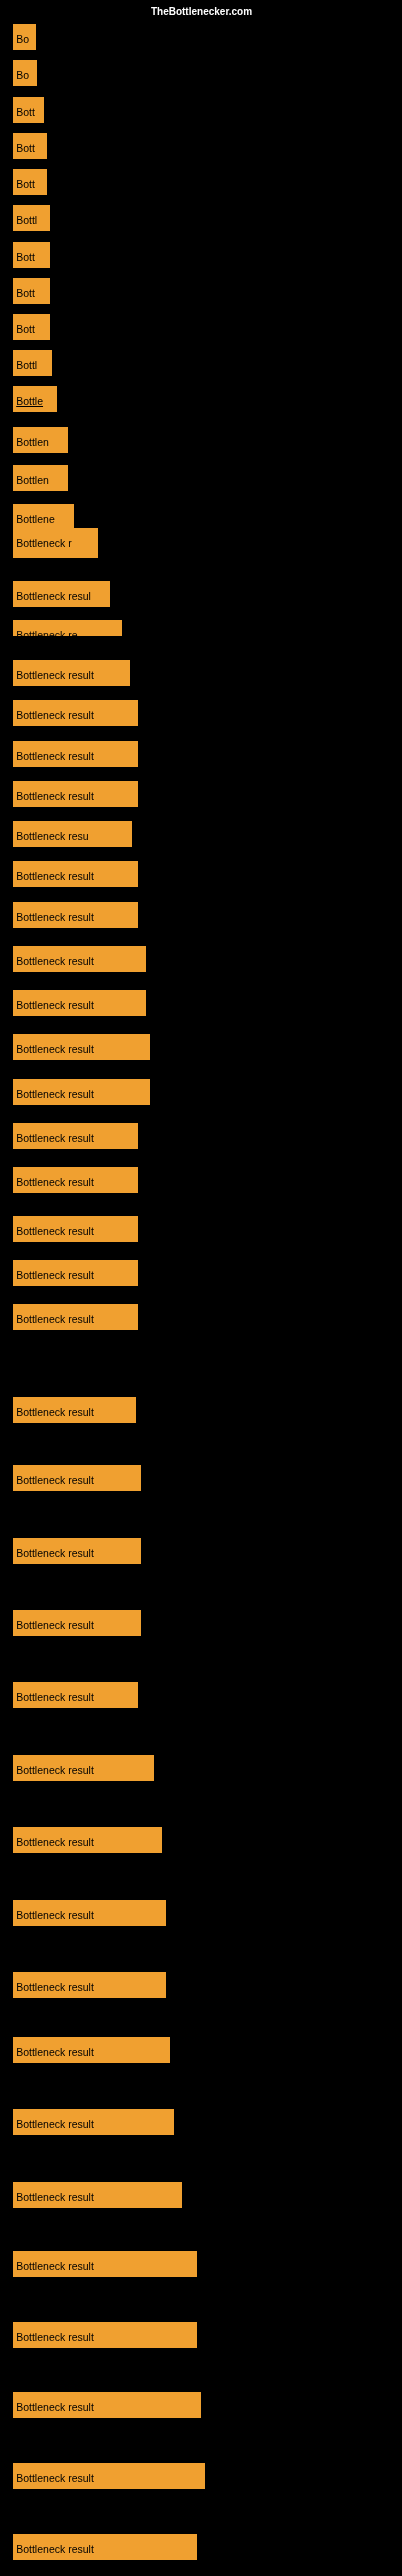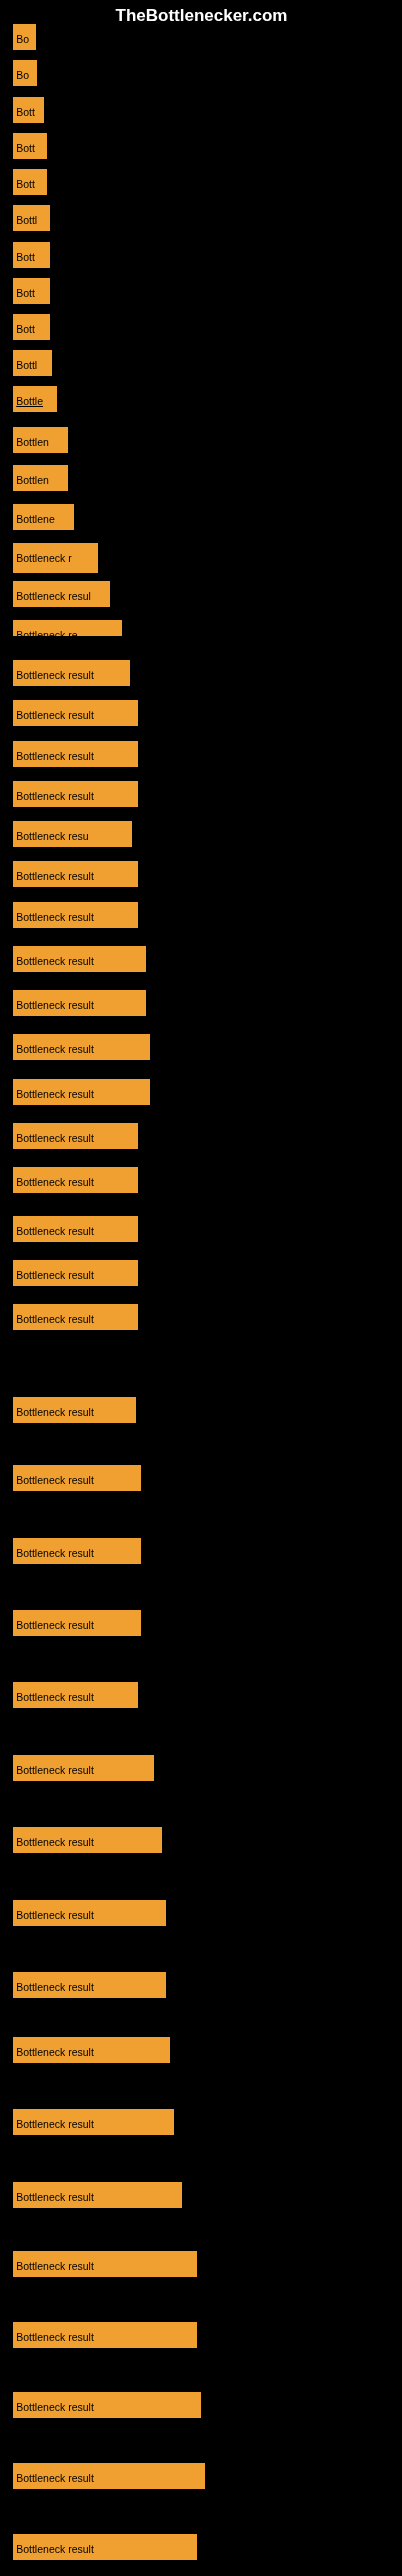--- a/index.html
+++ b/index.html
@@ -15,21 +15,21 @@
       font-family: Arial, sans-serif;
       position: relative;
     }
 
     .site-title {
       position: absolute;
       top: 6.4px;
       left: 50%;
       transform: translateX(-50%);
       color: #ffffff;
-      font-size: 17px;
+      font-size: 10px;
       font-weight: bold;
       white-space: nowrap;
       text-align: center;
     }
 
     .bottleneck-item {
       position: absolute;
       left: 0;
       background-color: #f0a030;
       color: #000000;
@@ -54,21 +54,21 @@
     <div class="bottleneck-item" style="top: 169px; width: 34px; height: 26px; line-height: 26px;">Bott</div>
     <div class="bottleneck-item" style="top: 205px; width: 37px; height: 26px; line-height: 26px;">Bottl</div>
     <div class="bottleneck-item" style="top: 242px; width: 37px; height: 26px; line-height: 26px;">Bott</div>
     <div class="bottleneck-item" style="top: 278px; width: 37px; height: 26px; line-height: 26px;">Bott</div>
     <div class="bottleneck-item" style="top: 314px; width: 37px; height: 26px; line-height: 26px;">Bott</div>
     <div class="bottleneck-item" style="top: 350px; width: 39px; height: 26px; line-height: 26px;">Bottl</div>
     <div class="bottleneck-item" style="top: 386px; width: 44px; height: 26px; line-height: 26px; text-decoration: underline;">Bottle</div>
     <div class="bottleneck-item" style="top: 427px; width: 55px; height: 26px; line-height: 26px;">Bottlen</div>
     <div class="bottleneck-item" style="top: 465px; width: 55px; height: 26px; line-height: 26px;">Bottlen</div>
     <div class="bottleneck-item" style="top: 504px; width: 61px; height: 26px; line-height: 26px;">Bottlene</div>
-    <div class="bottleneck-item" style="top: 543px; width: 85px; height: 30px; line-height: 26px;">Bottleneck r</div>
+    <div class="bottleneck-item" style="top: 528px; width: 85px; height: 30px; line-height: 26px;">Bottleneck r</div>
     <div class="bottleneck-item" style="top: 581px; width: 97px; height: 26px; line-height: 26px;">Bottleneck resul</div>
     <div class="bottleneck-item" style="top: 620px; width: 109px; height: 16px; line-height: 26px;">Bottleneck re</div>
     <div class="bottleneck-item" style="top: 660px; width: 117px; height: 26px; line-height: 26px;">Bottleneck result</div>
     <div class="bottleneck-item" style="top: 700px; width: 125px; height: 26px; line-height: 26px;">Bottleneck result</div>
     <div class="bottleneck-item" style="top: 741px; width: 125px; height: 26px; line-height: 26px;">Bottleneck result</div>
     <div class="bottleneck-item" style="top: 781px; width: 125px; height: 26px; line-height: 26px;">Bottleneck result</div>
     <div class="bottleneck-item" style="top: 821px; width: 119px; height: 26px; line-height: 26px;">Bottleneck resu</div>
     <div class="bottleneck-item" style="top: 861px; width: 125px; height: 26px; line-height: 26px;">Bottleneck result</div>
     <div class="bottleneck-item" style="top: 902px; width: 125px; height: 26px; line-height: 26px;">Bottleneck result</div>
     <div class="bottleneck-item" style="top: 946px; width: 133px; height: 26px; line-height: 26px;">Bottleneck result</div>

